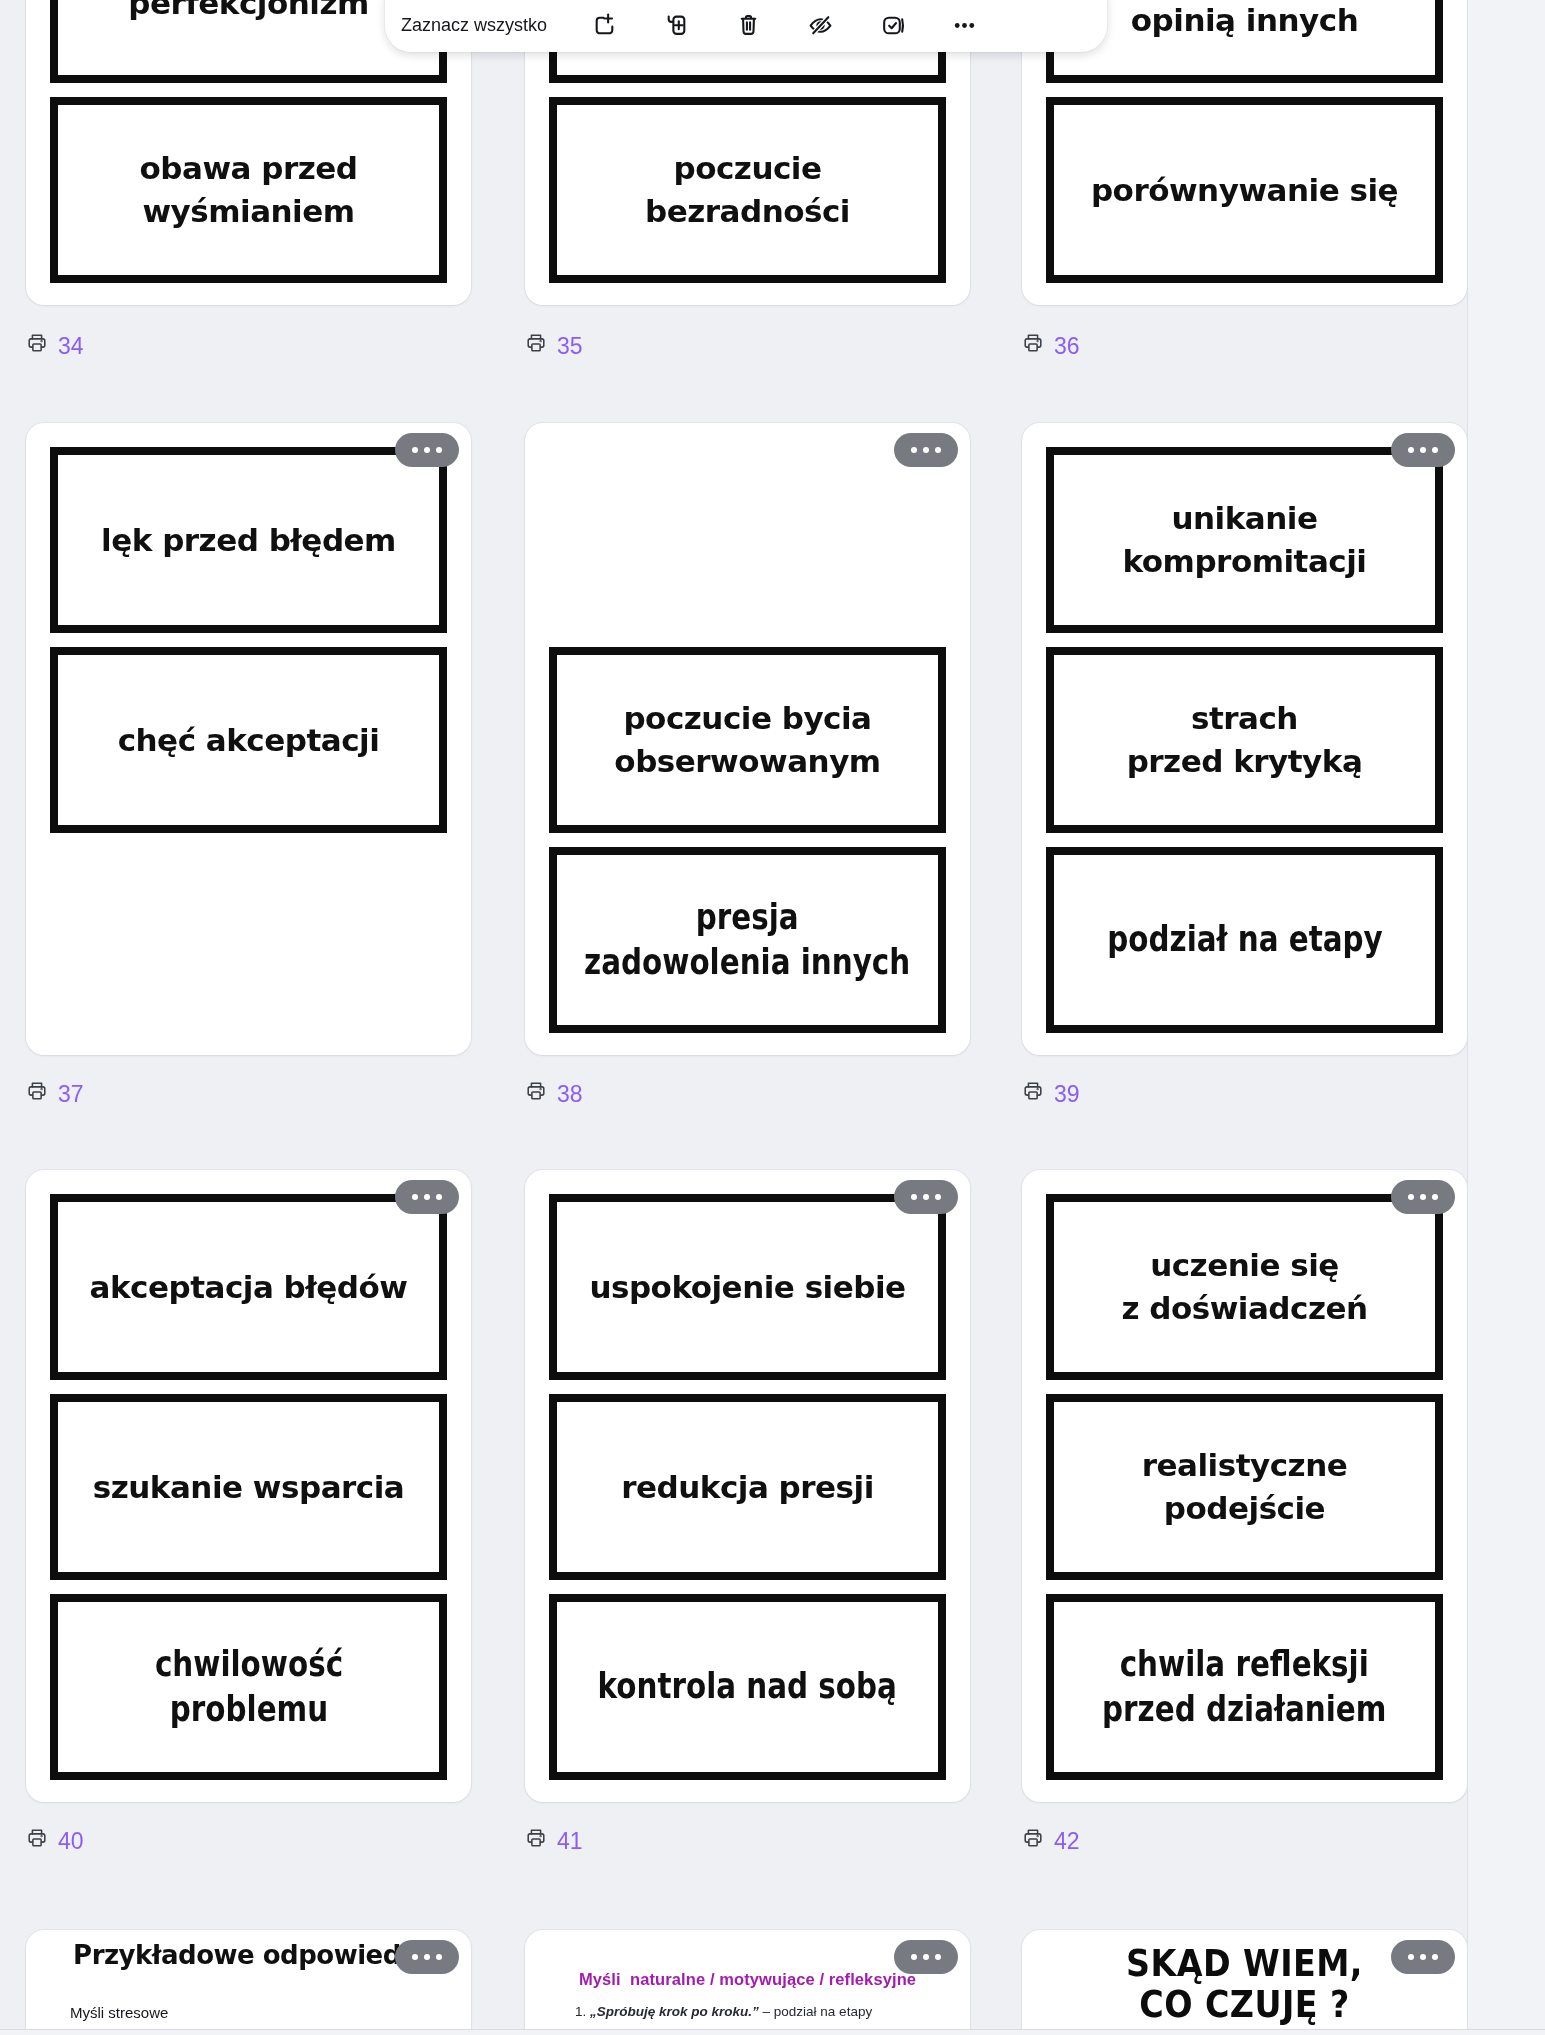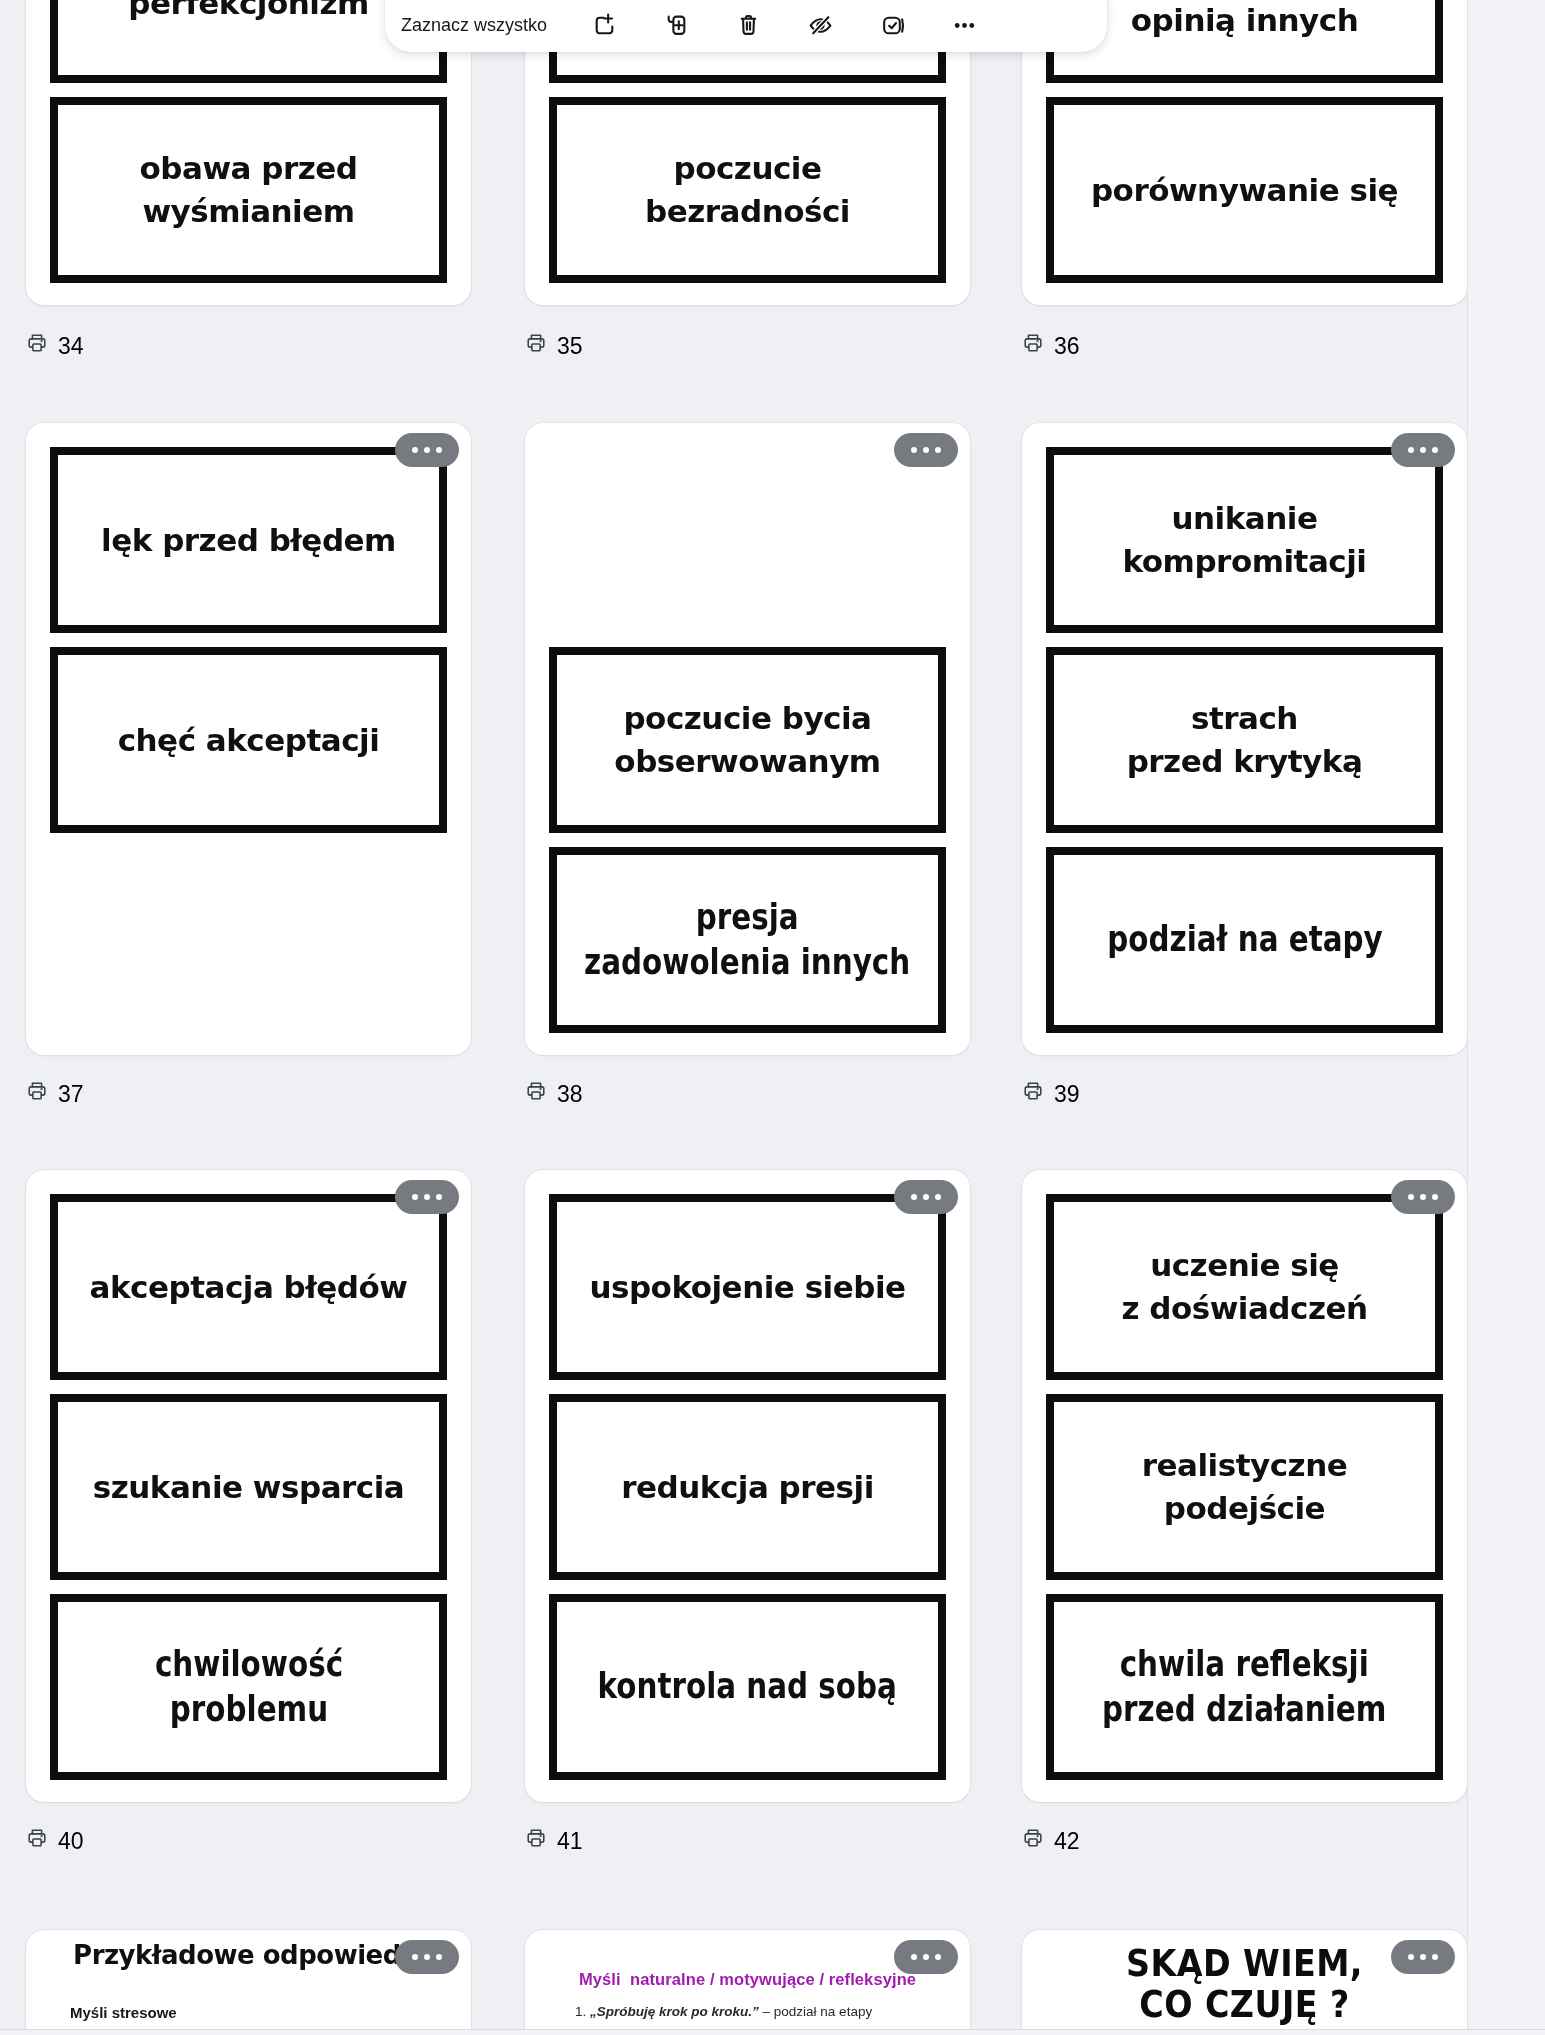--- a/index.html
+++ b/index.html
@@ -30,21 +30,21 @@
   .shift-down-sm{padding-top:26px;}
   
   .badge{
     position:absolute;top:10px;right:12px;width:64px;height:34px;border-radius:17px;
     background:#777b81;display:flex;align-items:center;justify-content:center;gap:6px;z-index:5;
   }
   .badge i{width:6px;height:6px;border-radius:50%;background:#fff;}
   
   .page-label{
     position:absolute;display:flex;align-items:center;gap:10px;
-    color:#000000;font-size:23px;font-family:"Liberation Sans",sans-serif;
+    color:#8b5cf6;font-size:23px;font-family:"Liberation Sans",sans-serif;
   }
   .pl-r1{top:332px}.pl-r2{top:1080px}.pl-r3{top:1827px}
   .pl-c1{left:26px}.pl-c2{left:525px}.pl-c3{left:1022px}
   
   .toolbar{
     position:absolute;left:385px;top:-24px;width:722px;height:76px;background:#fff;
     border-radius:26px;z-index:20;
     box-shadow:0 3px 10px rgba(15,20,30,.14),0 0 0 1px rgba(15,20,30,.03);
     display:flex;align-items:flex-end;
   }
@@ -57,21 +57,21 @@
     margin-right:44px;cursor:pointer;
   }
   .tb-icons{display:flex;align-items:center;gap:46px;}
   .tb-btn{width:26px;height:26px;display:flex;align-items:center;justify-content:center;cursor:pointer;}
   .tb-btn svg{width:25px;height:25px;stroke:#15171b;fill:none;stroke-width:2;stroke-linecap:round;stroke-linejoin:round;}
   
   .pa-title{
     margin-top:10px;text-align:center;font-family:"DejaVu Sans",sans-serif;
     font-weight:800;font-size:26px;letter-spacing:-0.5px;color:#101010;
   }
-  .pa-sub{position:absolute;left:44px;top:74px;font-size:15px;font-weight:700;color:#15171b;}
+  .pa-sub{position:absolute;left:44px;top:74px;font-size:15px;font-weight:400;color:#15171b;}
   .mn-title{
     margin-top:40px;text-align:center;font-size:16.5px;font-weight:700;color:#a21caf;
     letter-spacing:.1px;white-space:pre;
   }
   .mn-list{margin:12px 0 0 0;padding:0 0 0 50px;list-style:none;font-size:13.5px;color:#26292e;line-height:1.6;}
   .mn-list .q{font-weight:700;font-style:italic;}
   .skad{
     margin-top:14px;text-align:center;font-family:"DejaVu Sans",sans-serif;
     font-weight:800;font-size:37px;line-height:1.1;color:#0c0c0c;
     transform:scaleX(.9);white-space:pre;letter-spacing:.5px;

